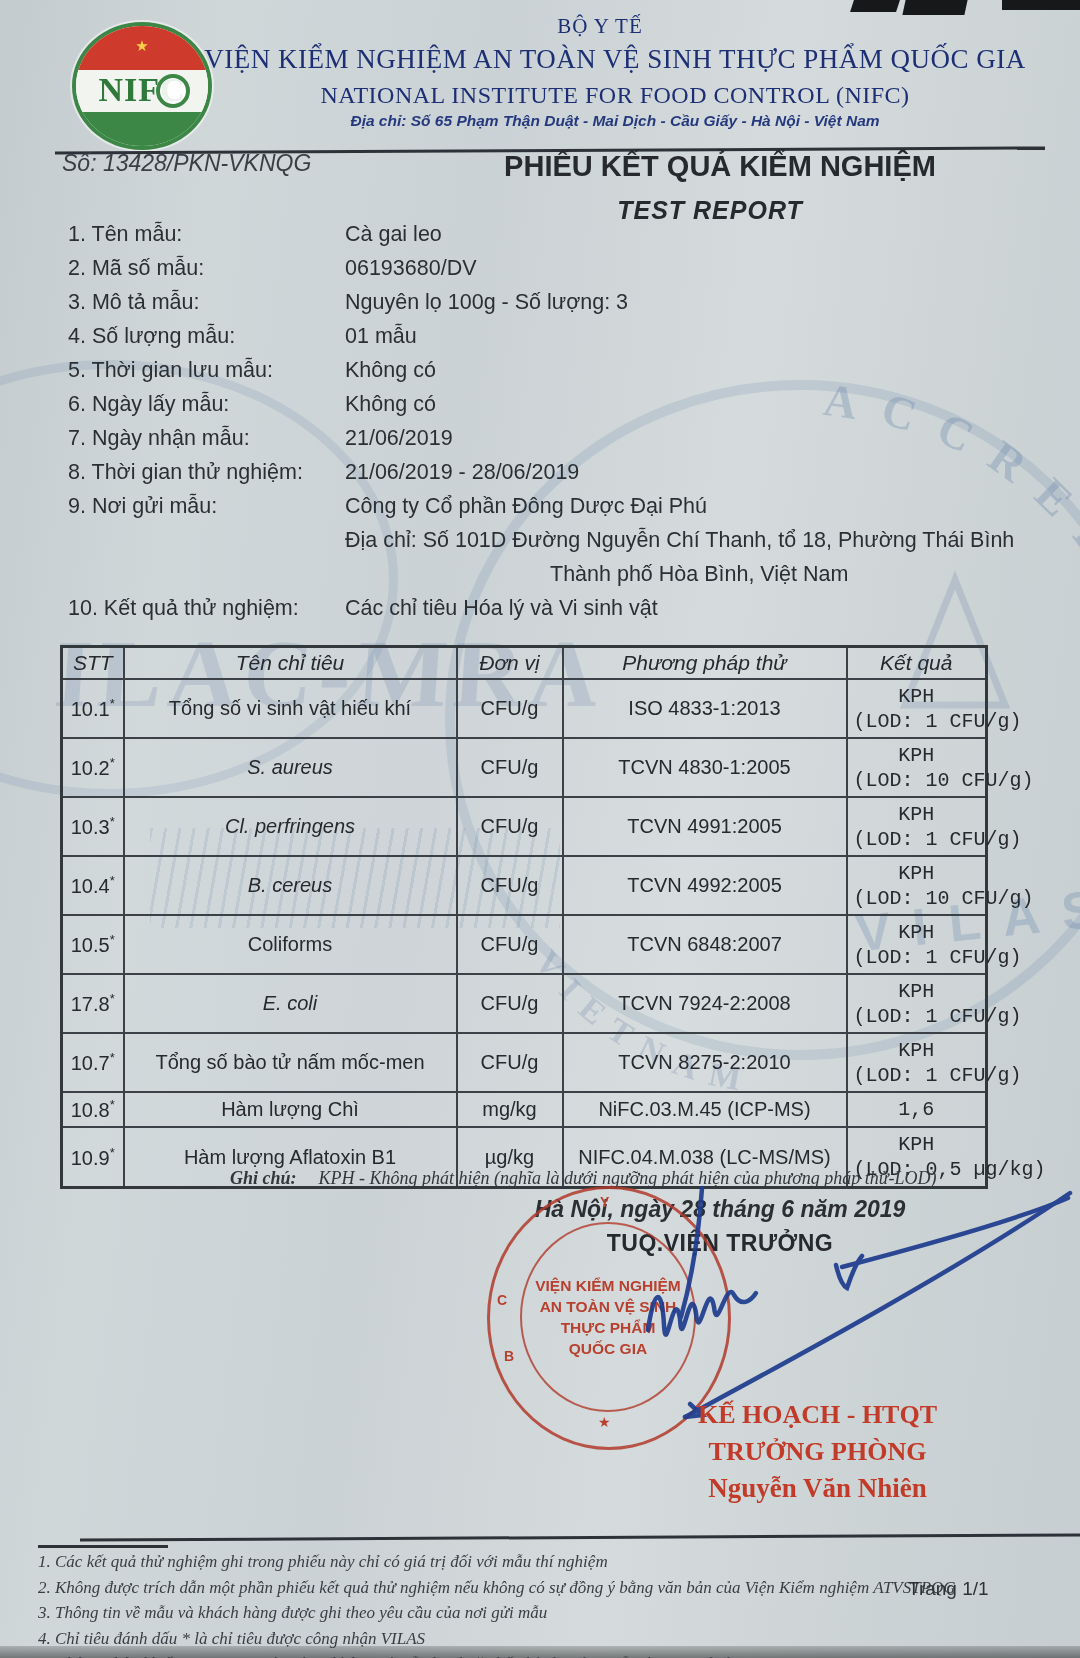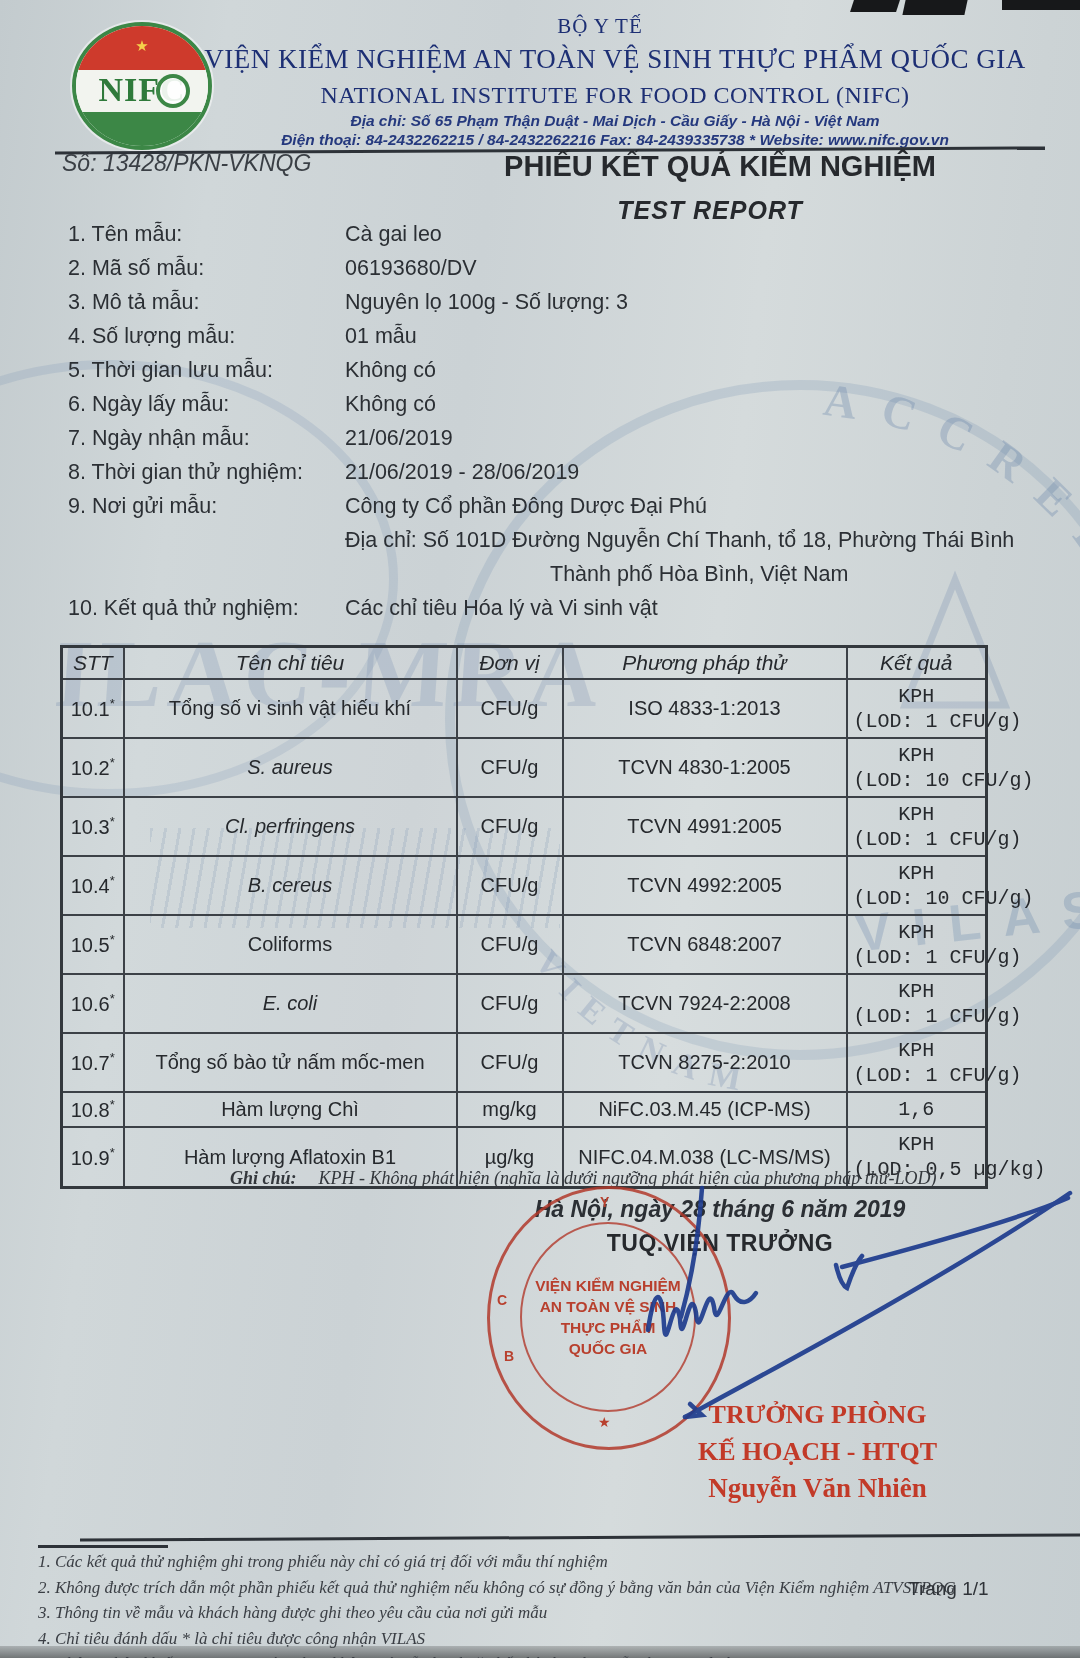--- a/index.html
+++ b/index.html
@@ -111,21 +111,20 @@
   <div class="abs navy ministry">BỘ Y TẾ</div>
   <div class="abs logo">
     <div class="band-red"><span class="star">★</span></div>
     <div class="band-mid"><span class="nifc">NIFC</span></div>
     <div class="band-green"></div>
     <div class="lens"></div>
   </div>
   <div class="abs navy inst-vi">VIỆN KIỂM NGHIỆM AN TOÀN VỆ SINH THỰC PHẨM QUỐC GIA</div>
   <div class="abs navy inst-en">NATIONAL INSTITUTE FOR FOOD CONTROL (NIFC)</div>
   <div class="abs addr">Địa chỉ: Số 65 Phạm Thận Duật - Mai Dịch - Cầu Giấy - Hà Nội - Việt Nam</div>
-  <div class="abs contact">Điện thoại: 84-2432262215 / 84-2432262216  Fax: 84-2439335738  * Website: www.nifc.gov.vn</div>
   <div class="abs head-rule"></div>
 
   <div class="abs ref-no">Số: 13428/PKN-VKNQG</div>
   <div class="abs title-en">TEST REPORT</div>
   <div class="abs title-vi">PHIẾU KẾT QUẢ KIỂM NGHIỆM</div>
 
   <div class="abs info">
     <div class="row">
         <span class="lbl">1. Tên mẫu:</span>
         <span>Cà gai leo</span>
@@ -232,21 +231,21 @@
         <td><span>10.5</span><sup class="star">*</sup></td>
         <td class="name">Coliforms</td>
         <td>CFU/g</td>
         <td>TCVN 6848:2007</td>
         <td>
             <div class="res1">KPH</div>
             <div class="res2">(LOD: 1 CFU/g)</div>
           </td>
       </tr>
       <tr class="r2">
-        <td><span>10.6</span><sup class="star">*</sup></td>
+        <td><span>17.8</span><sup class="star">*</sup></td>
         <td class="name sci">E. coli</td>
         <td>CFU/g</td>
         <td>TCVN 7924-2:2008</td>
         <td>
             <div class="res1">KPH</div>
             <div class="res2">(LOD: 1 CFU/g)</div>
           </td>
       </tr>
       <tr class="r2">
         <td><span>10.7</span><sup class="star">*</sup></td>
@@ -305,22 +304,22 @@
       <path d="M112,23 C108,80 100,120 91,152"></path>
       <path d="M58,165 c6,-42 14,-44 16,-5 c2,36 10,-42 16,-6 c2,36 10,-40 16,-6 c3,34 12,-38 18,-6 c3,28 12,-28 20,-12 c7,12 16,7 22,-2"></path>
       <path d="M246,100 c3,13 7,21 11,23 c5,-15 9,-25 15,-32"></path>
       <path d="M252,102 C340,79 430,54 478,33"></path>
       <path d="M95,252 C180,206 360,110 480,28"></path>
       <path d="M95,252 l17,-2 l-12,-11"></path>
     </g>
   </svg>
 
   <div class="abs signer">
+    <div>KẾ HOẠCH - HTQT</div>
     <div>TRƯỞNG PHÒNG</div>
-    <div>KẾ HOẠCH - HTQT</div>
     <div class="nm">Nguyễn Văn Nhiên</div>
   </div>
 
   <div class="abs foot-rule"></div>
   <div class="abs foot-rule2"></div>
   <div class="abs footnotes">
     <div>1. Các kết quả thử nghiệm ghi trong phiếu này chỉ có giá trị đối với mẫu thí nghiệm</div>
     <div>2. Không được trích dẫn một phần phiếu kết quả thử nghiệm nếu không có sự đồng ý bằng văn bản của Viện Kiểm nghiệm ATVSTPQG</div>
     <div>3. Thông tin về mẫu và khách hàng được ghi theo yêu cầu của nơi gửi mẫu</div>
     <div>4. Chỉ tiêu đánh dấu * là chỉ tiêu được công nhận VILAS</div>

